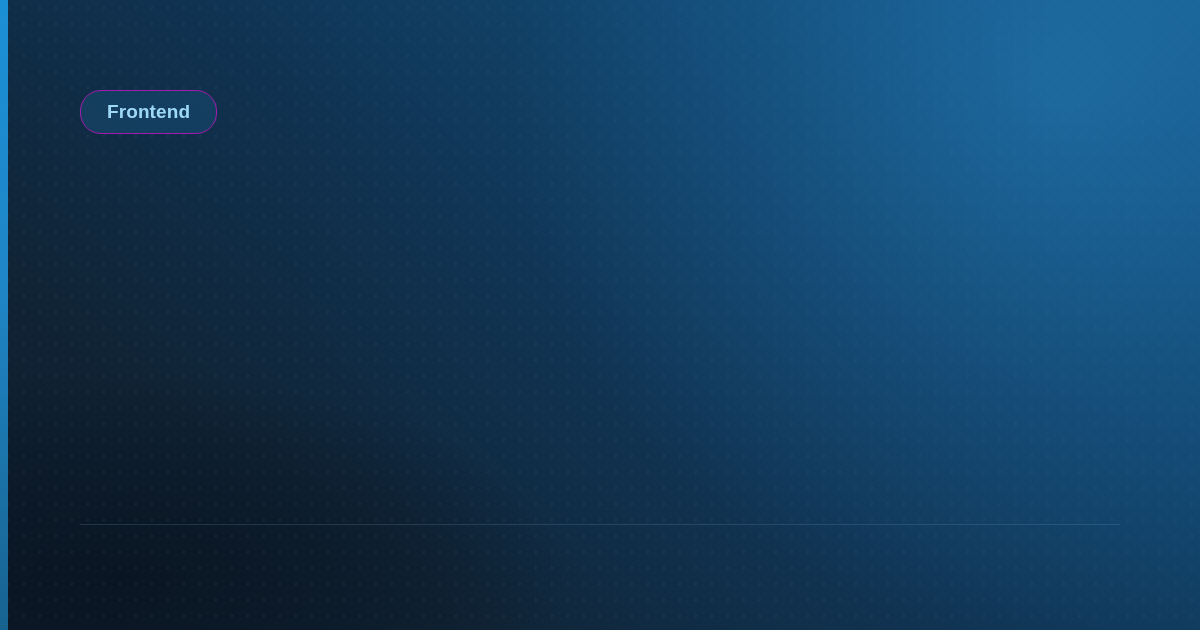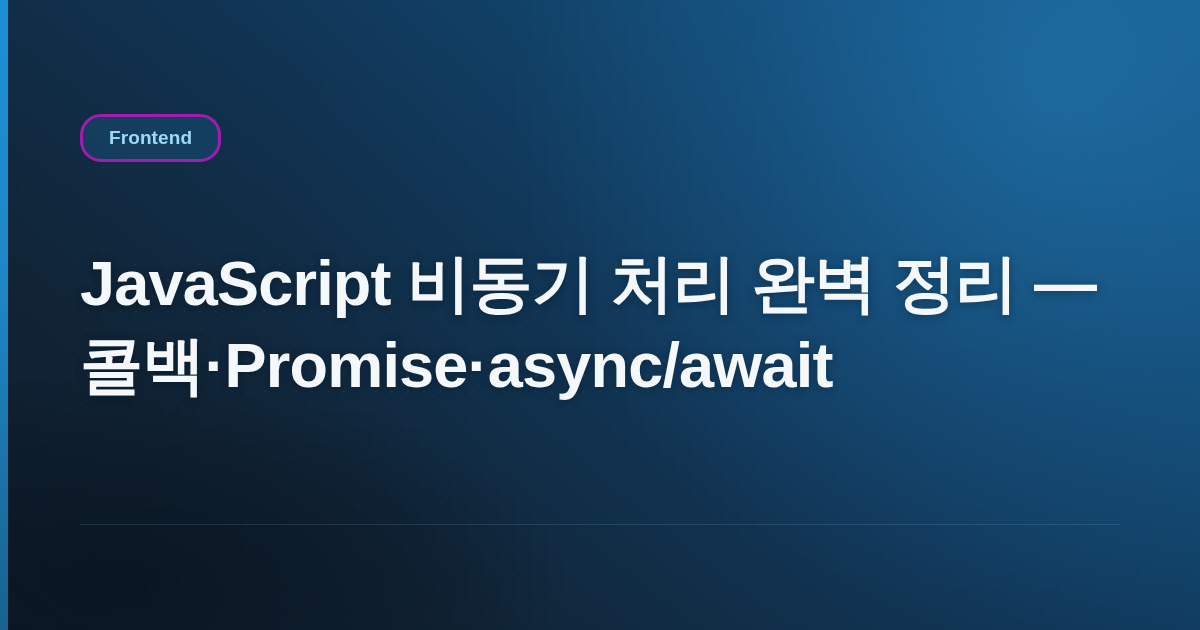--- a/index.html
+++ b/index.html
@@ -93,28 +93,27 @@
   .badge {
     position: absolute;
     left: 0;
     top: 90px;
     display: inline-flex;
     align-items: center;
     justify-content: center;
     height: 42px;
     padding: 0 26px;
     border-radius: 21px;
-    border: 3px solid #a21caf;
+    border: 1px solid #a21caf;
     background: rgba(23, 72, 110, 0.62);
     color: #9ed8f7;
     font-size: 19px;
     font-weight: bold;
     letter-spacing: 0.1px;
     white-space: nowrap;
-    margin-top: 24px;
   }
 
   .title {
     position: absolute;
     left: 0;
     top: 243px;
     width: 1020px;
     margin: 0;
     color: #f4f8fb;
     font-size: 63px;
@@ -169,19 +168,18 @@
   <div class="bg-glow"></div>
   <div class="bg-glow-2"></div>
   <div class="bg-dots"></div>
 
   <div class="accent-bar"></div>
 
   <div class="content">
 
     <div class="badge">Frontend</div>
 
-    <h1 class="title">JavaScript 비동기 처리 완벽 정리 — 콜백·Promise·async/await</h1>
 
     <div class="divider"></div>
 
 
   </div>
 </div>
 
 </body></html>

